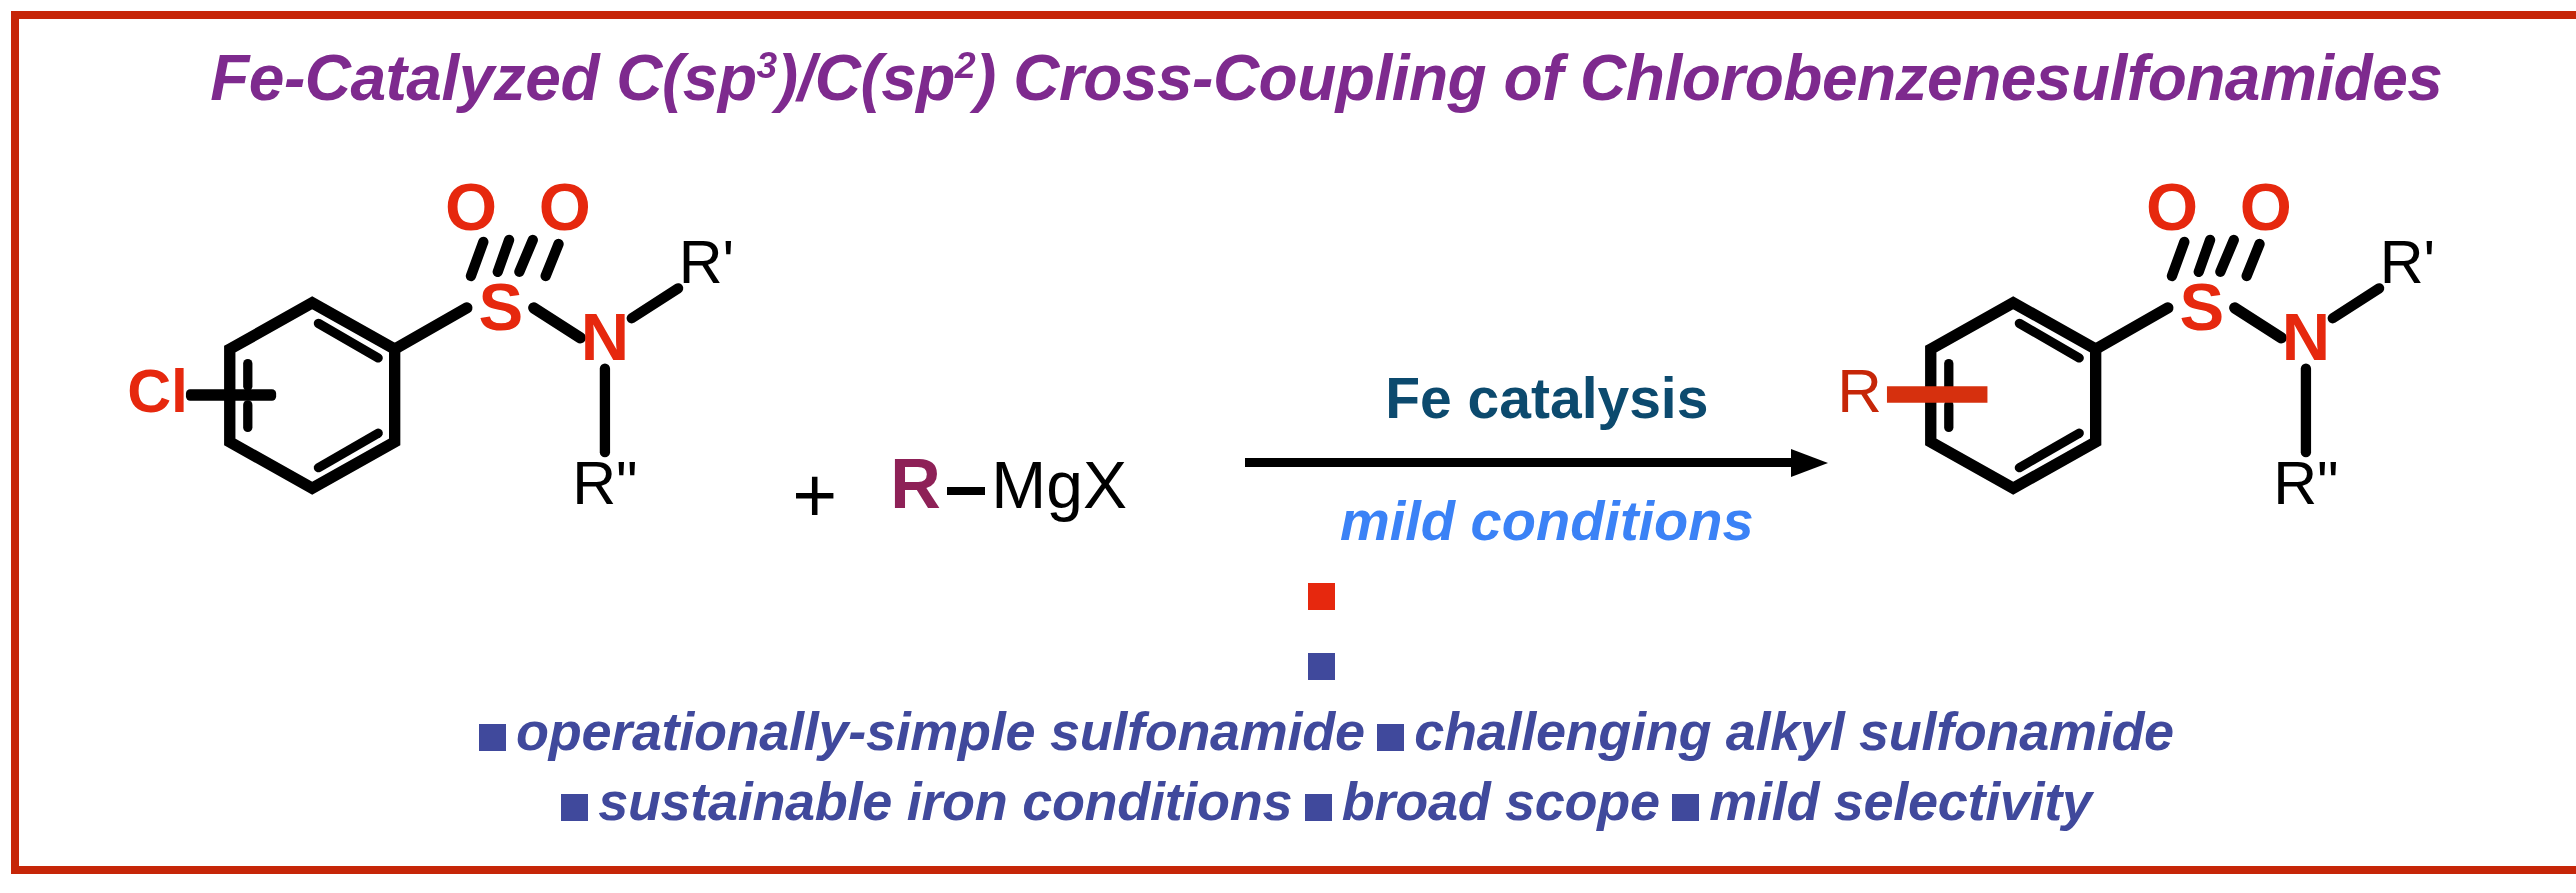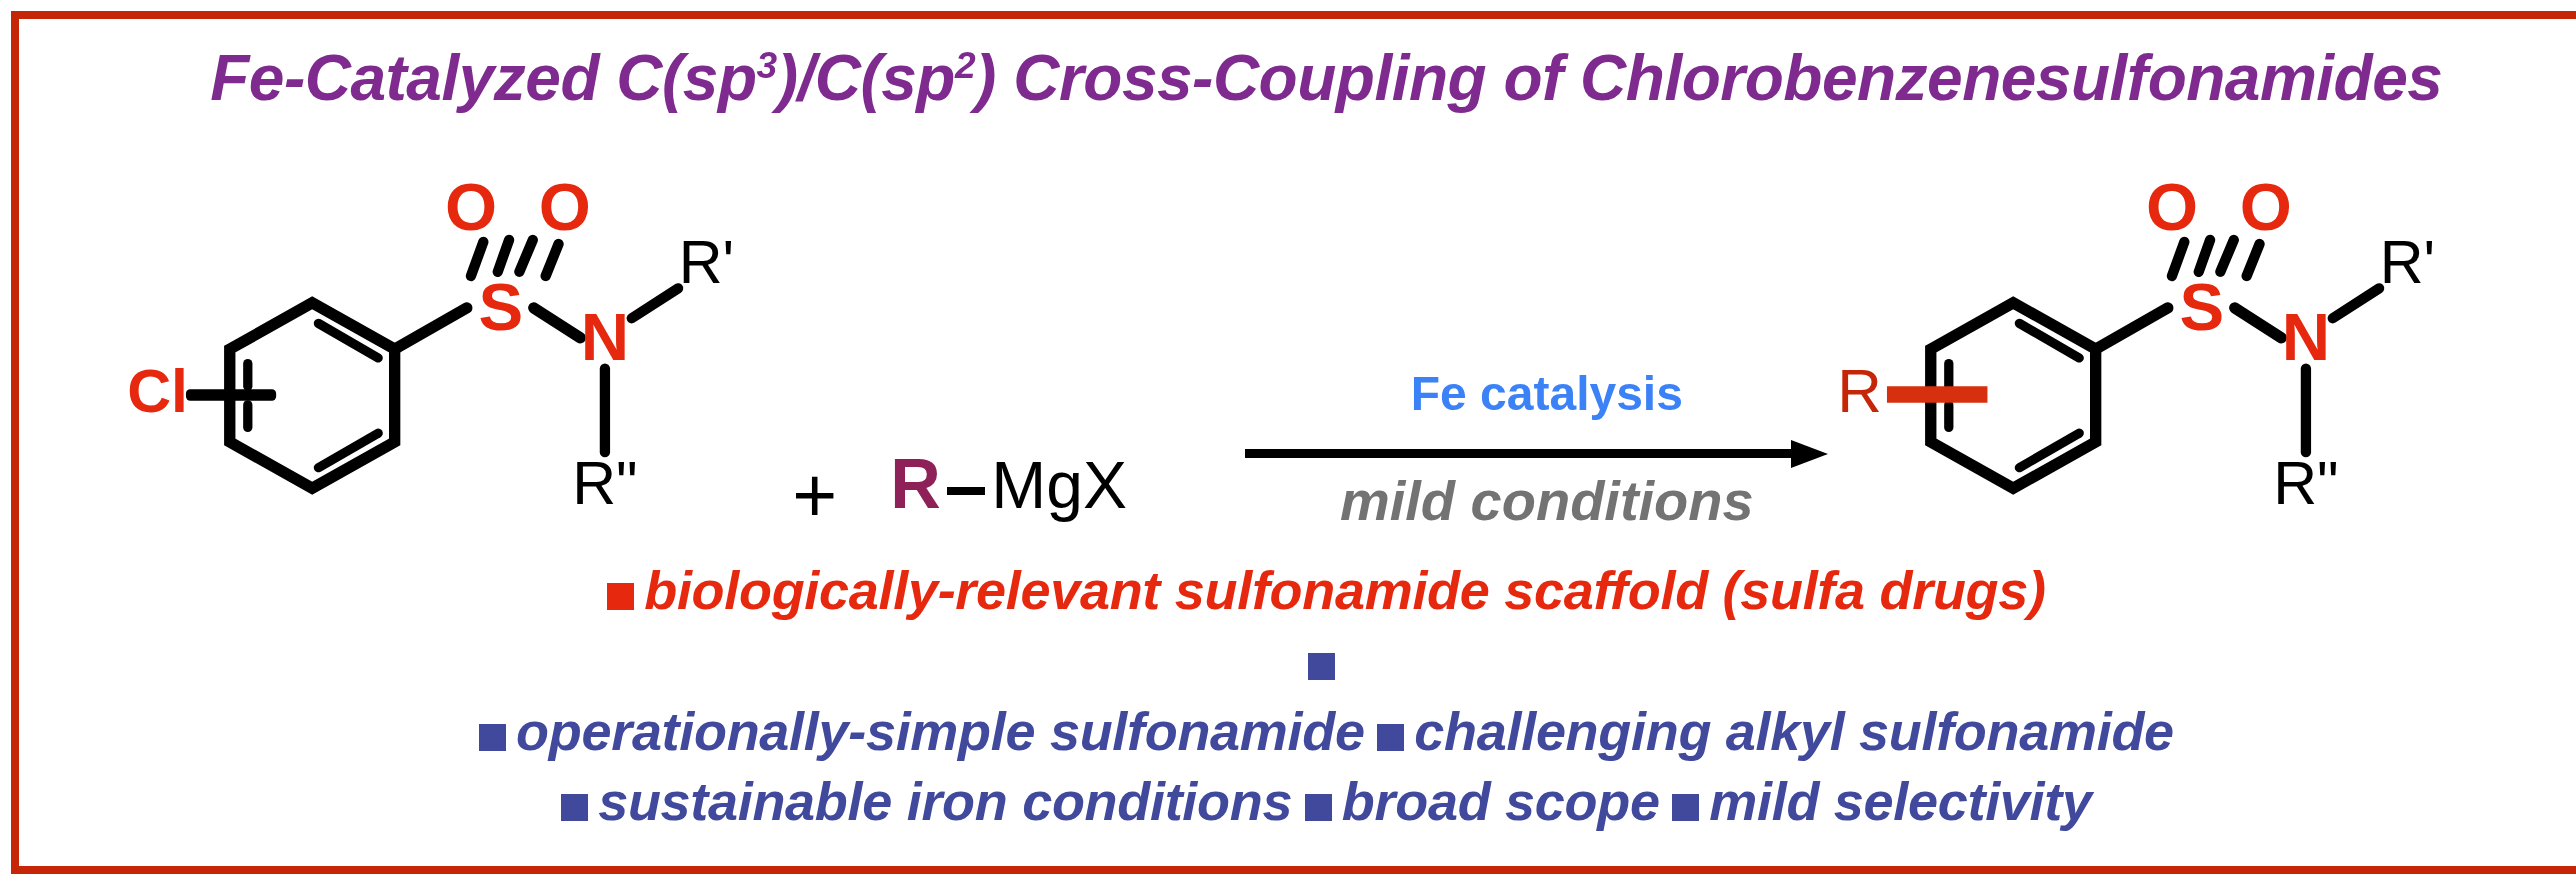--- a/index.html
+++ b/index.html
@@ -62,47 +62,47 @@
     display:inline-block;
     width:38px;height:7.7px;
     background:#000;
     vertical-align:13.4px;
     margin:0 6.2px;
   }
   
   .arrowwrap{position:absolute;left:1226px;top:222px;width:603px;}
   .cond-top{
     text-align:center;
-    color:#3b82f6;
-    font-size:48px;
+    color:#0c4a6e;
+    font-size:57px;
     font-weight:bold;
     white-space:nowrap;
     line-height:1;
   }
   .arrow{position:relative;margin:24px 0 5.2px 0;height:20.6px;}
   .arrow .shaft{
     position:absolute;left:0;top:7.2px;
     width:559px;height:8.2px;background:#000;
   }
   .arrow .head{
     position:absolute;left:546px;top:-2.6px;
     width:0;height:0;
     border-top:14.4px solid transparent;
     border-bottom:14.4px solid transparent;
     border-left:37px solid #000;
   }
   .cond-bot{
     text-align:center;
-    color:#737373;
+    color:#3b82f6;
     font-size:56px;
     font-weight:bold;
     font-style:italic;
     white-space:nowrap;
     line-height:1;
-    margin-top:10px;
+    margin-top:21px;
   }
   
   .bullets{
     position:absolute;
     left:0;top:536px;
     width:100%;
   }
   .bline{
     text-align:center;
     white-space:nowrap;
@@ -210,21 +210,21 @@
         <text x="908" y="412" font-family="Liberation Sans, sans-serif" font-size="130" font-weight="bold" fill="#e6280e" text-anchor="middle">N</text>
         <text x="1105" y="262" font-family="Liberation Sans, sans-serif" font-size="118" fill="#000000" text-anchor="middle">R'</text>
         <text x="908" y="690" font-family="Liberation Sans, sans-serif" font-size="118" fill="#000000" text-anchor="middle">R"</text>
       </svg>
     </div>
 
   </div>
 
   <div class="bullets">
 
-    <div class="bline red"><span class="sq red"></span><span>biologically-relevant sulfonamide scaffold (sulfa drugs)</span></div>
+    <div class="bline red"><span class="sq red"></span></div>
 
     <div class="bline blue"><span class="sq blue"></span></div>
 
     <div class="bline blue"><span class="sq blue"></span><span>operationally-simple sulfonamide</span><span class="sq blue mid"></span><span>challenging alkyl sulfonamide</span></div>
 
     <div class="bline blue"><span class="sq blue"></span><span>sustainable iron conditions</span><span class="sq blue mid"></span><span>broad scope</span><span class="sq blue mid"></span><span>mild selectivity</span></div>
 
   </div>
 
 </div>

